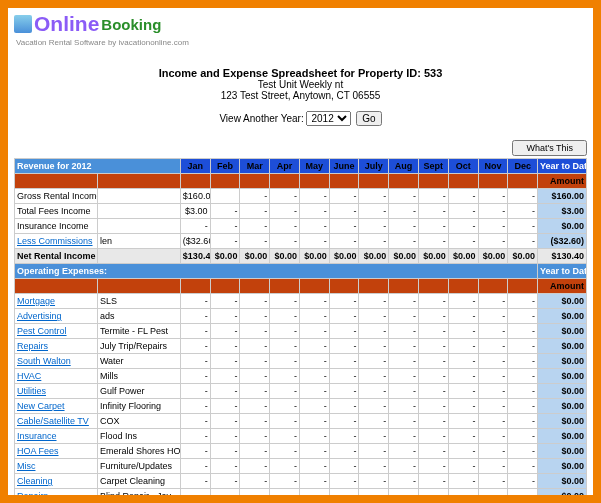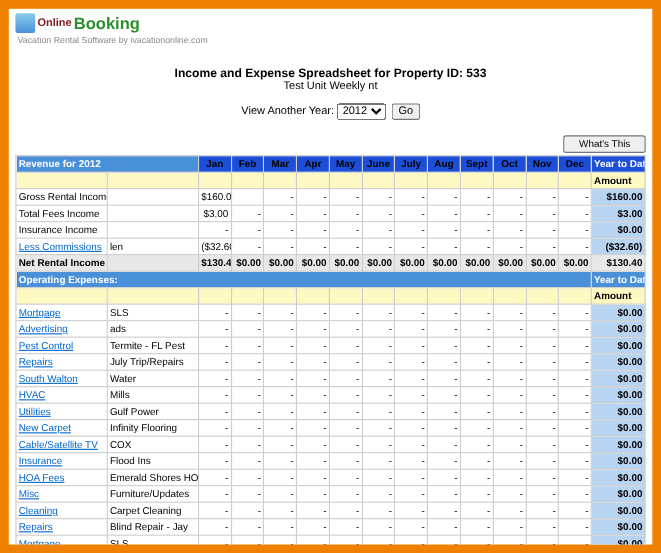--- a/index.html
+++ b/index.html
@@ -1,59 +1,60 @@
 <!DOCTYPE html>
 <html><head>
 <meta charset="utf-8">
 <style>
 * { margin: 0; padding: 0; box-sizing: border-box; }
 body { font-family: Arial, sans-serif; font-size: 10px; background: #fff; }
 .frame { border: 8px solid #f08000; width: 601px; height: 503px; overflow: hidden; background: #fff; padding: 4px 6px; }
 .logo { display: flex; align-items: center; gap: 2px; margin-bottom: 2px; }
 .logo-icon { width: 18px; height: 18px; background: linear-gradient(#87ceeb,#4a90d9); border-radius: 2px; }
-.logo-text1 { color: #7f1d1d; font-weight: bold; font-size: 10px; }
+.logo-text1 { color: #8b5cf6; font-weight: bold; font-size: 21px; }
 .logo-text2 { color: #2a8e2a; font-weight: bold; font-size: 15px; }
 .logo-sub { color: #888; font-size: 8px; margin-left: 2px; }
 .header { text-align: center; margin: 20px 0 4px; }
 .header h1 { font-size: 11px; font-weight: bold; }
 .header div { font-size: 10px; }
 .year-row { text-align: center; margin: 10px 0 14px; font-size: 10px; }
 .year-row select { font-size: 10px; }
 .year-row button { font-size: 10px; padding: 0 4px; margin-left: 2px; }
 .whats { text-align: right; margin-bottom: 2px; }
 .whats button { font-size: 9px; padding: 1px 12px; }
 table { border-collapse: collapse; width: 100%; font-size: 9px; table-layout: fixed; }
 th, td { border: 1px solid #ccc; padding: 1px 2px; height: 15px; overflow: hidden; white-space: nowrap; }
 .col-cat { width: 78px; }
 .col-sub { width: 78px; }
 .col-m { width: 28px; text-align: right; }
 .col-ytd { width: 46px; text-align: right; }
 .sec-hdr td { background: #4a90d9; color: #fff; font-weight: bold; margin-top: 40px; }
 .sec-months th { background: #1d4ed8; text-align: center; font-weight: bold; }
 .sec-ytd { background: #4a90d9; color: #fff; }
-.sec-amount td { background: #fef9c3; text-align: left; font-weight: bold; }
+.sec-amount td { background: #c2410c; text-align: right; font-weight: bold; }
 .link { color: #0066cc; text-decoration: underline; }
 .ytd-cell { background: #b8d4f0; font-weight: bold; text-align: right; }
 .total-row td { background: #e8e8e8; font-weight: bold; margin-top: 36px; }
 td.num { text-align: right; }
 </style>
 </head>
 <body>
 <div class="frame">
 
 <div class="logo">
   <span class="logo-icon"></span>
   <span class="logo-text1">Online</span>
   <span class="logo-text2">Booking</span>
 </div>
 <div class="logo-sub">Vacation Rental Software by ivacationonline.com</div>
 
 <div class="header">
   <h1>Income and Expense Spreadsheet for Property ID: 533</h1>
   <div>Test Unit Weekly nt</div>
+  <div>123 Test Street, Anytown, CT 06555</div>
 </div>
 
 <div class="year-row">
   <span>View Another Year:</span>
   <select><option>2012</option></select>
   <button>Go</button>
 </div>
 
 <div class="whats"><button>What's This</button></div>
 

